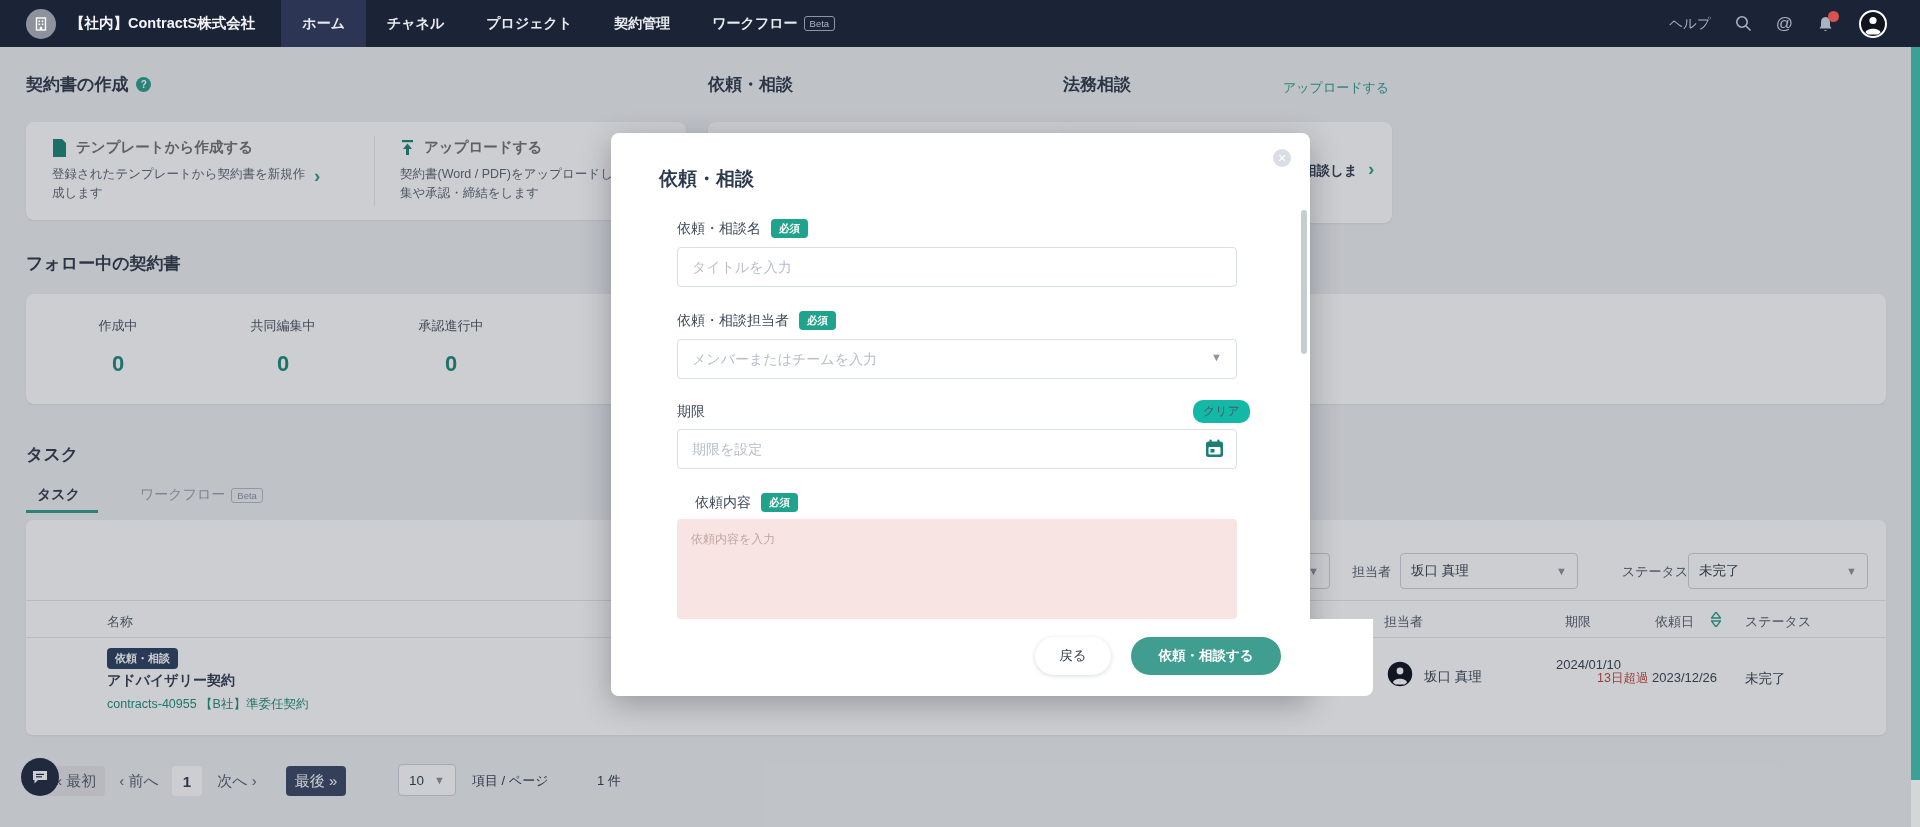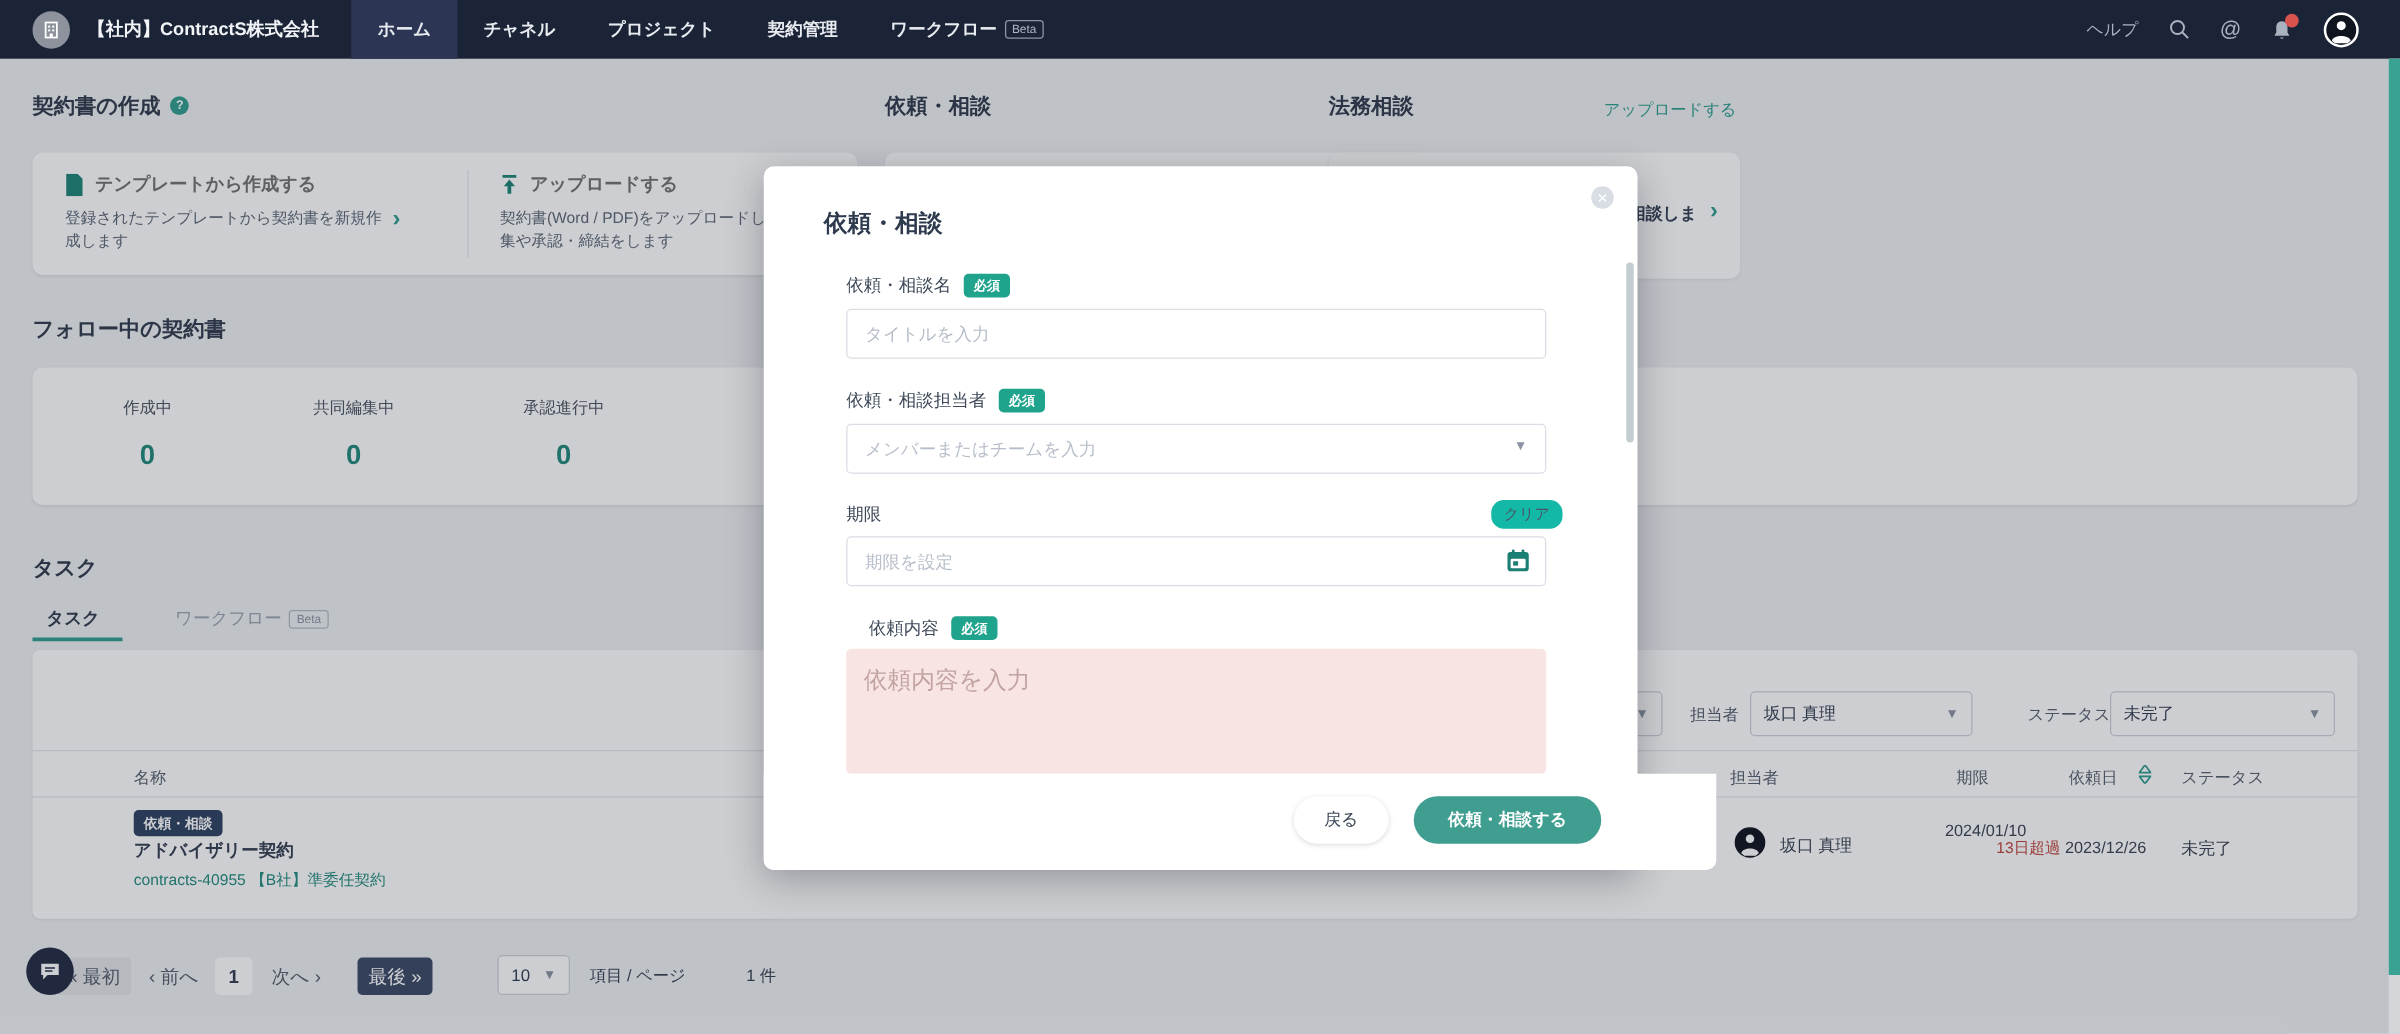--- a/index.html
+++ b/index.html
@@ -45,21 +45,21 @@
   .scroll-track { position:absolute; right:0; top:47px; width:9px; height:780px; background:#d3d7da; z-index:6; }
   .scroll-thumb { position:absolute; right:0; top:47px; width:9px; height:733px; background:#3aa293; z-index:7; }
   .modal { position:absolute; left:611px; top:133px; width:699px; height:563px; background:#fff; border-radius:8px; box-shadow:0 8px 30px rgba(20,25,40,.30); z-index:10; }
   .modal-title { position:absolute; left:48px; top:33px; font-size:19px; font-weight:bold; color:#2e3a4e; }
   .modal-close { position:absolute; right:19px; top:16px; width:18px; height:18px; border-radius:50%; background:#d9dde4; color:#fff; font-size:11px; display:flex; align-items:center; justify-content:center; cursor:pointer; }
   .f-label { font-size:14px; color:#3c4757; display:flex; align-items:center; }
   .req { background:#1fa38d; color:#fff; font-size:10.5px; font-weight:bold; border-radius:4px; padding:2.5px 8px; margin-left:10px; }
   .m-input { position:absolute; left:66px; width:560px; height:40px; border:1px solid #d9dee5; border-radius:4px; font-size:14px; color:#333; padding:0 14px; outline:none; background:#fff; font-family:inherit; }
   .m-input::placeholder { color:#b6bec9; }
   .clear-pill { position:absolute; background:#14b8a6; color:#4a5568; font-size:12px; border-radius:10px; padding:3px 10px; cursor:pointer; }
-  .m-textarea { position:absolute; left:66px; width:560px; height:100px; background:#f8e5e3; border:none; border-radius:4px; font-size:19px; padding:12px 14px; resize:none; outline:none; font-family:inherit; }
+  .m-textarea { position:absolute; left:66px; width:560px; height:100px; background:#f8e5e3; border:none; border-radius:4px; font-size:12px; padding:12px 14px; resize:none; outline:none; font-family:inherit; }
   .m-textarea::placeholder { color:#c2a3a1; }
   .modal-footer { position:absolute; left:0; bottom:0; width:762px; height:77px; background:#fff; border-radius:0 0 8px 8px; }
   .btn-back { position:absolute; left:424px; top:18px; width:76px; height:38px; border-radius:19px; background:#fff; box-shadow:0 1px 4px rgba(40,50,70,.18); border:none; font-size:13.5px; color:#3c4757; cursor:pointer; font-family:inherit; }
   .btn-submit { position:absolute; left:520px; top:18px; width:150px; height:38px; border-radius:19px; background:#3f9e90; border:none; font-size:13.5px; font-weight:bold; color:#fff; cursor:pointer; font-family:inherit; }
   .m-scroll { position:absolute; right:3px; top:77px; width:6px; height:144px; background:#c4cdd0; border-radius:3px; }
   .chat-fab { position:absolute; left:21px; top:758px; width:38px; height:38px; border-radius:50%; background:#222c42; display:flex; align-items:center; justify-content:center; z-index:2; cursor:pointer; }
 </style>
 </head>
 <body>
 

